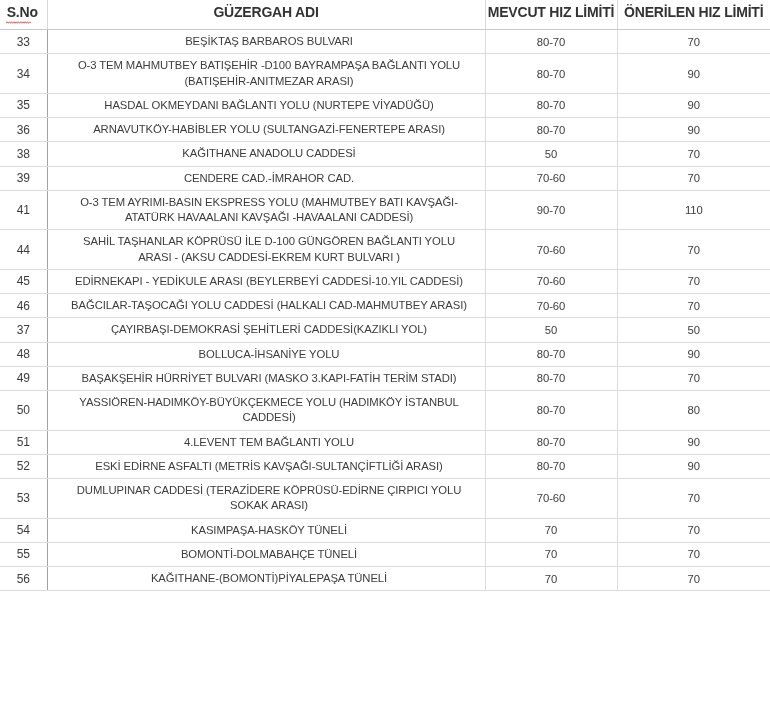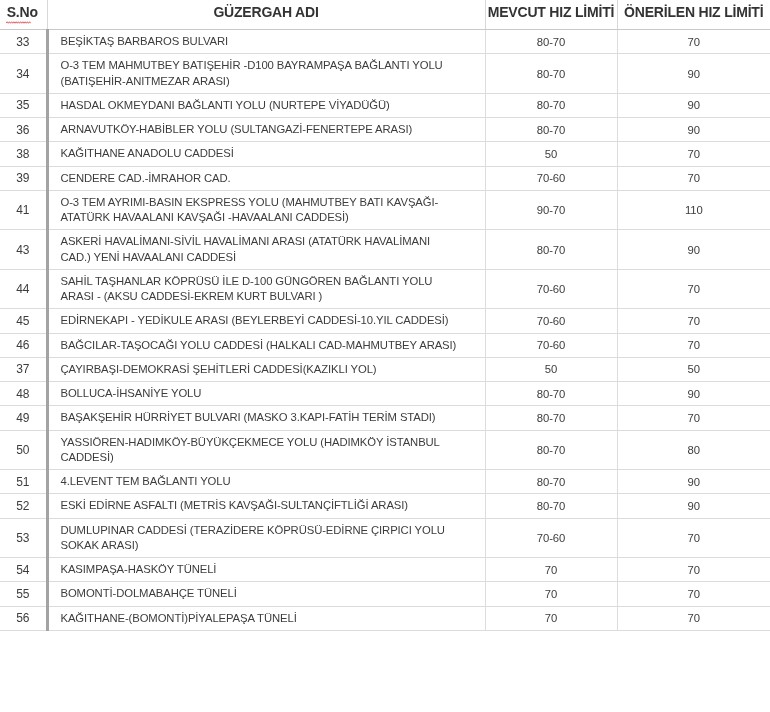--- a/index.html
+++ b/index.html
@@ -68,24 +68,24 @@
     padding: 4px 2px;
     vertical-align: middle;
     color: #3d3d3d;
     letter-spacing: -0.1px;
   }
   tbody td.td-no {
     text-align: center;
     font-size: 12px;
   }
   tbody td.td-name {
-    text-align: left;
+    text-align: center;
     padding-left: 12px;
     padding-right: 6px;
-    border-left: 3px solid #a3a3a3;
+    border-left: 1px solid #a3a3a3;
     border-right: 1px solid #dcdcdc;
     line-height: 1.35;
     white-space: pre-line;
   }
   tbody td.td-cur {
     text-align: center;
   }
   tbody td.td-prop {
     text-align: center;
     border-left: 1px solid #dcdcdc;
@@ -159,27 +159,20 @@
           <td class="td-prop">70</td>
         </tr>
         <tr class="r-tall">
           <td class="td-no">41</td>
           <td class="td-name">O-3 TEM AYRIMI-BASIN EKSPRESS YOLU (MAHMUTBEY BATI KAVŞAĞI-
 ATATÜRK HAVAALANI KAVŞAĞI -HAVAALANI CADDESİ)</td>
           <td class="td-cur">90-70</td>
           <td class="td-prop">110</td>
         </tr>
         <tr class="r-tall">
-          <td class="td-no">43</td>
-          <td class="td-name">ASKERİ HAVALİMANI-SİVİL HAVALİMANI ARASI (ATATÜRK HAVALİMANI
-CAD.) YENİ HAVAALANI CADDESİ</td>
-          <td class="td-cur">80-70</td>
-          <td class="td-prop">90</td>
-        </tr>
-        <tr class="r-tall">
           <td class="td-no">44</td>
           <td class="td-name">SAHİL TAŞHANLAR KÖPRÜSÜ İLE D-100 GÜNGÖREN BAĞLANTI YOLU
 ARASI - (AKSU CADDESİ-EKREM KURT BULVARI )</td>
           <td class="td-cur">70-60</td>
           <td class="td-prop">70</td>
         </tr>
         <tr class="r-short">
           <td class="td-no">45</td>
           <td class="td-name">EDİRNEKAPI - YEDİKULE ARASI (BEYLERBEYİ CADDESİ-10.YIL CADDESİ)</td>
           <td class="td-cur">70-60</td>

